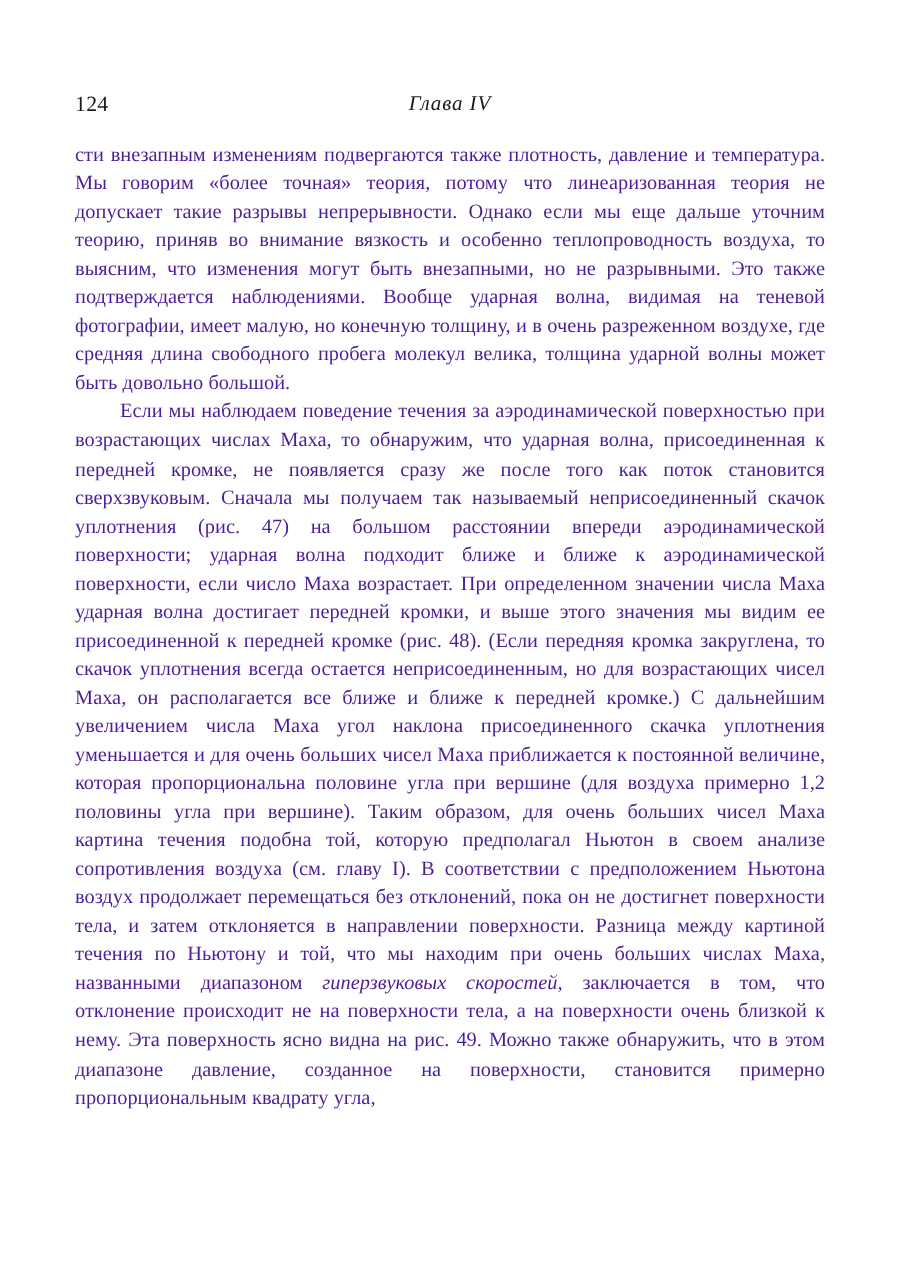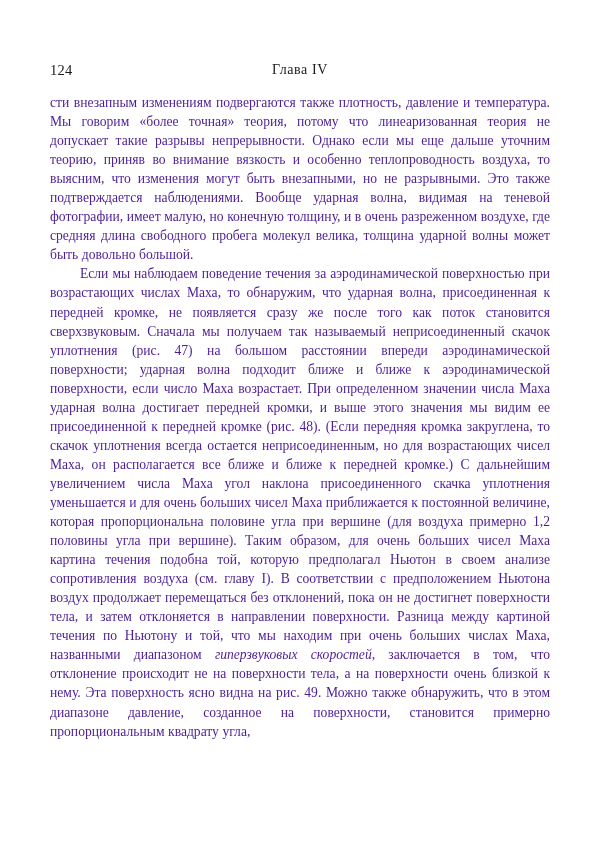--- a/index.html
+++ b/index.html
@@ -41,20 +41,21 @@
     white-space: nowrap;
   }
   .chapter-head {
     position: absolute;
     left: 0;
     top: 0;
     width: 500px;
     text-align: center;
     font-size: 14px;
     line-height: 20px;
+    font-style: italic;
     letter-spacing: 0.6px;
     color: #1a1a1a;
     white-space: nowrap;
   }
 
   
   .text-block {
     position: absolute;
     left: 50px;
     top: 93px;

